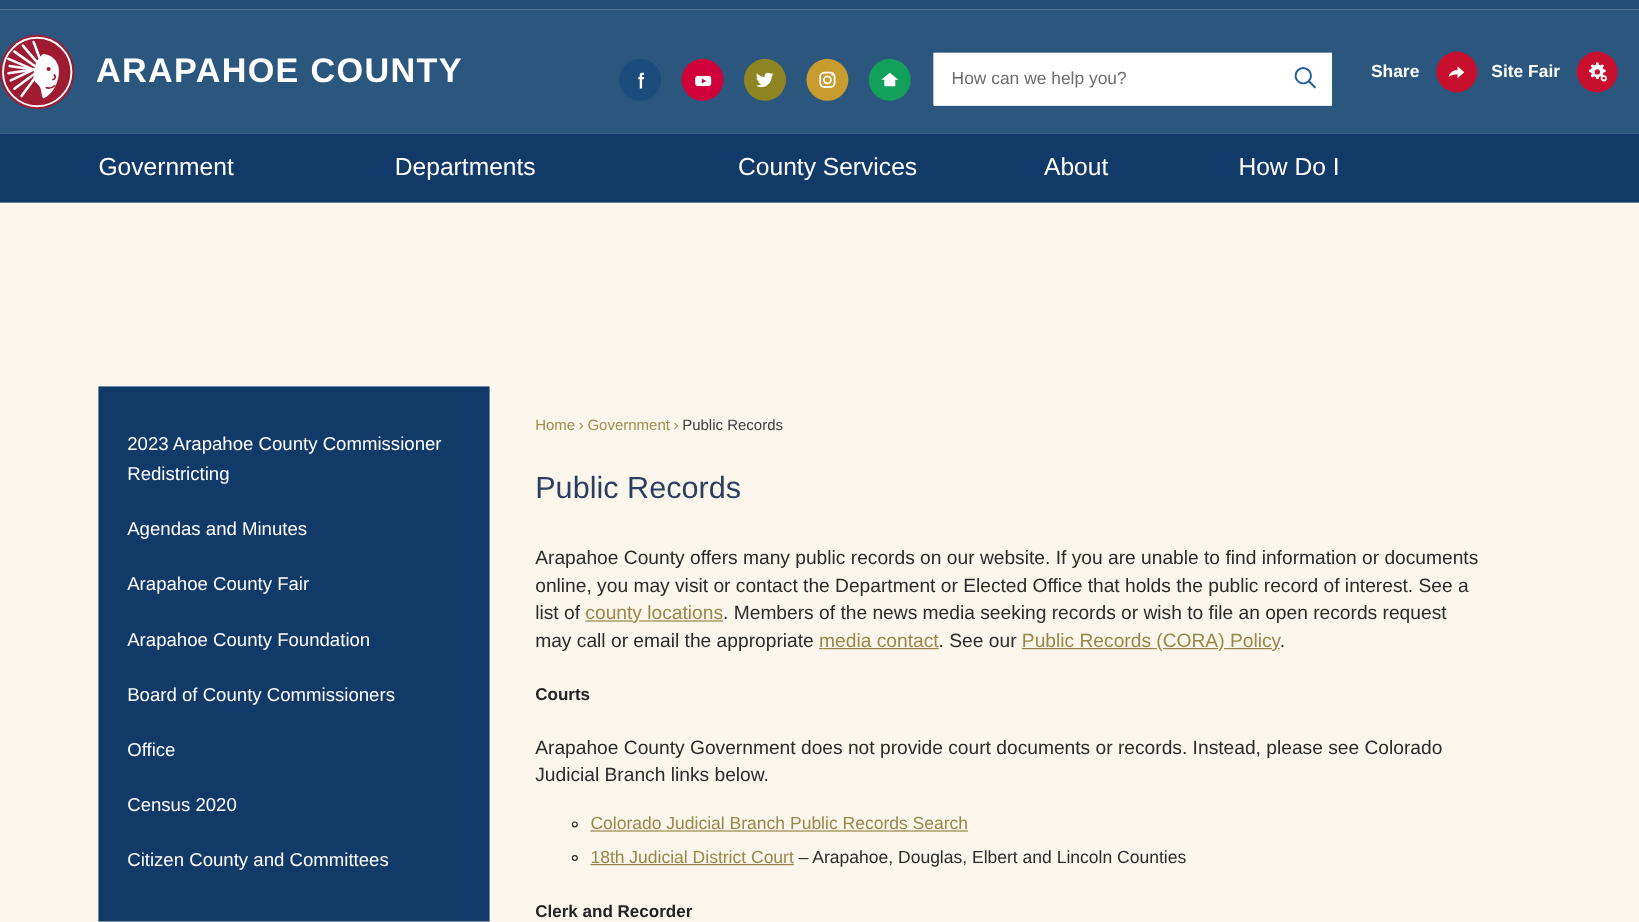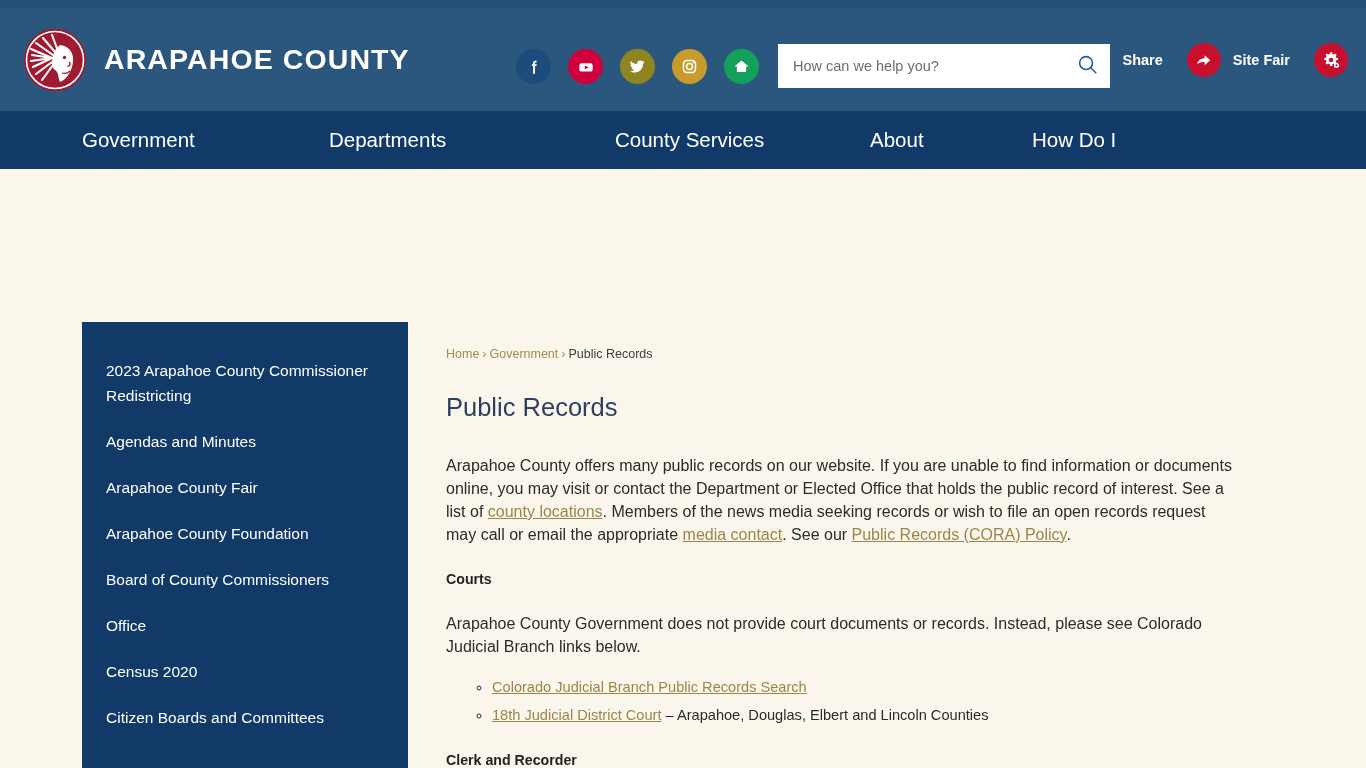--- a/index.html
+++ b/index.html
@@ -19,21 +19,20 @@
     width: 100%;
   }
 
   
   .header {
     height: 103px;
     background: #2b577f;
     position: relative;
     display: flex;
     align-items: center;
-    padding-left: 24px;
   }
 
   .brand {
     display: flex;
     align-items: center;
     gap: 18px;
     text-decoration: none;
     flex-shrink: 0;
   }
   .seal {
@@ -121,21 +120,21 @@
     right: 18px;
     top: 0;
     height: 103px;
     display: flex;
     align-items: center;
     gap: 12px;
   }
   .tool-group {
     display: flex;
     align-items: center;
-    gap: 24px;
+    gap: 14px;
     text-decoration: none;
   }
   .tool-label {
     color: #ffffff;
     font-size: 14.5px;
     font-weight: bold;
     white-space: nowrap;
   }
   .tool-circle {
     width: 34px;
@@ -376,21 +375,21 @@
   <div class="content-wrap">
 
     <aside class="sidebar">
       <a class="side-item" href="#">2023 Arapahoe County Commissioner Redistricting</a>
       <a class="side-item" href="#">Agendas and Minutes</a>
       <a class="side-item" href="#">Arapahoe County Fair</a>
       <a class="side-item" href="#">Arapahoe County Foundation</a>
       <a class="side-item" href="#">Board of County Commissioners</a>
       <a class="side-item" href="#">Office</a>
       <a class="side-item" href="#">Census 2020</a>
-      <a class="side-item" href="#">Citizen Boards and Committees</a>
+      <a class="side-item" href="#">Citizen County and Committees</a>
     </aside>
 
     <main class="main">
 
       <div class="breadcrumb">
         <a href="#">Home</a><span class="sep">›</span><a href="#">Government</a><span class="sep">›</span><span>Public Records</span>
       </div>
 
       <h1 class="page-title">Public Records</h1>
 

